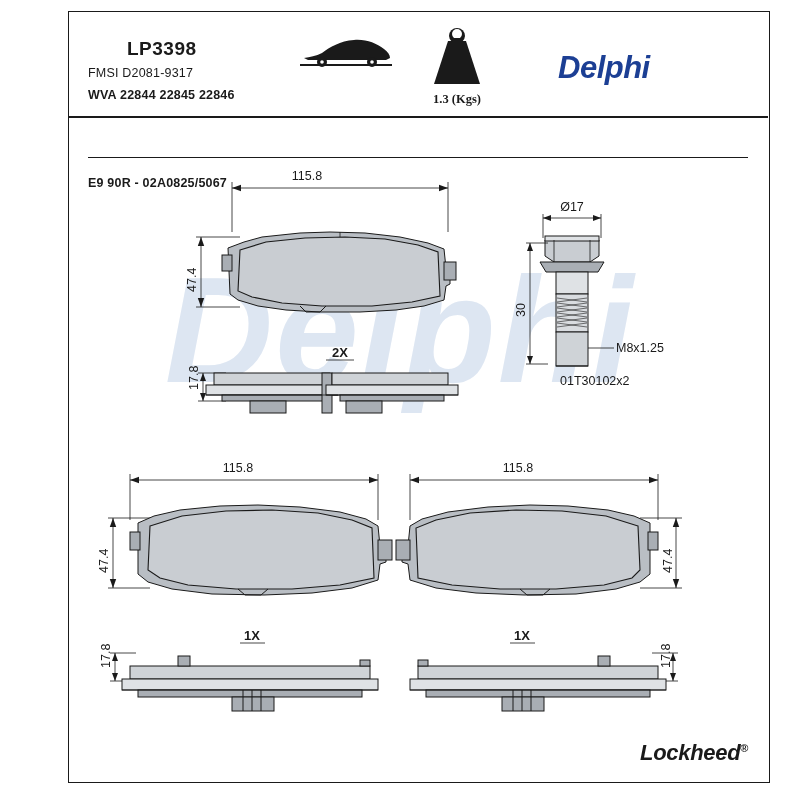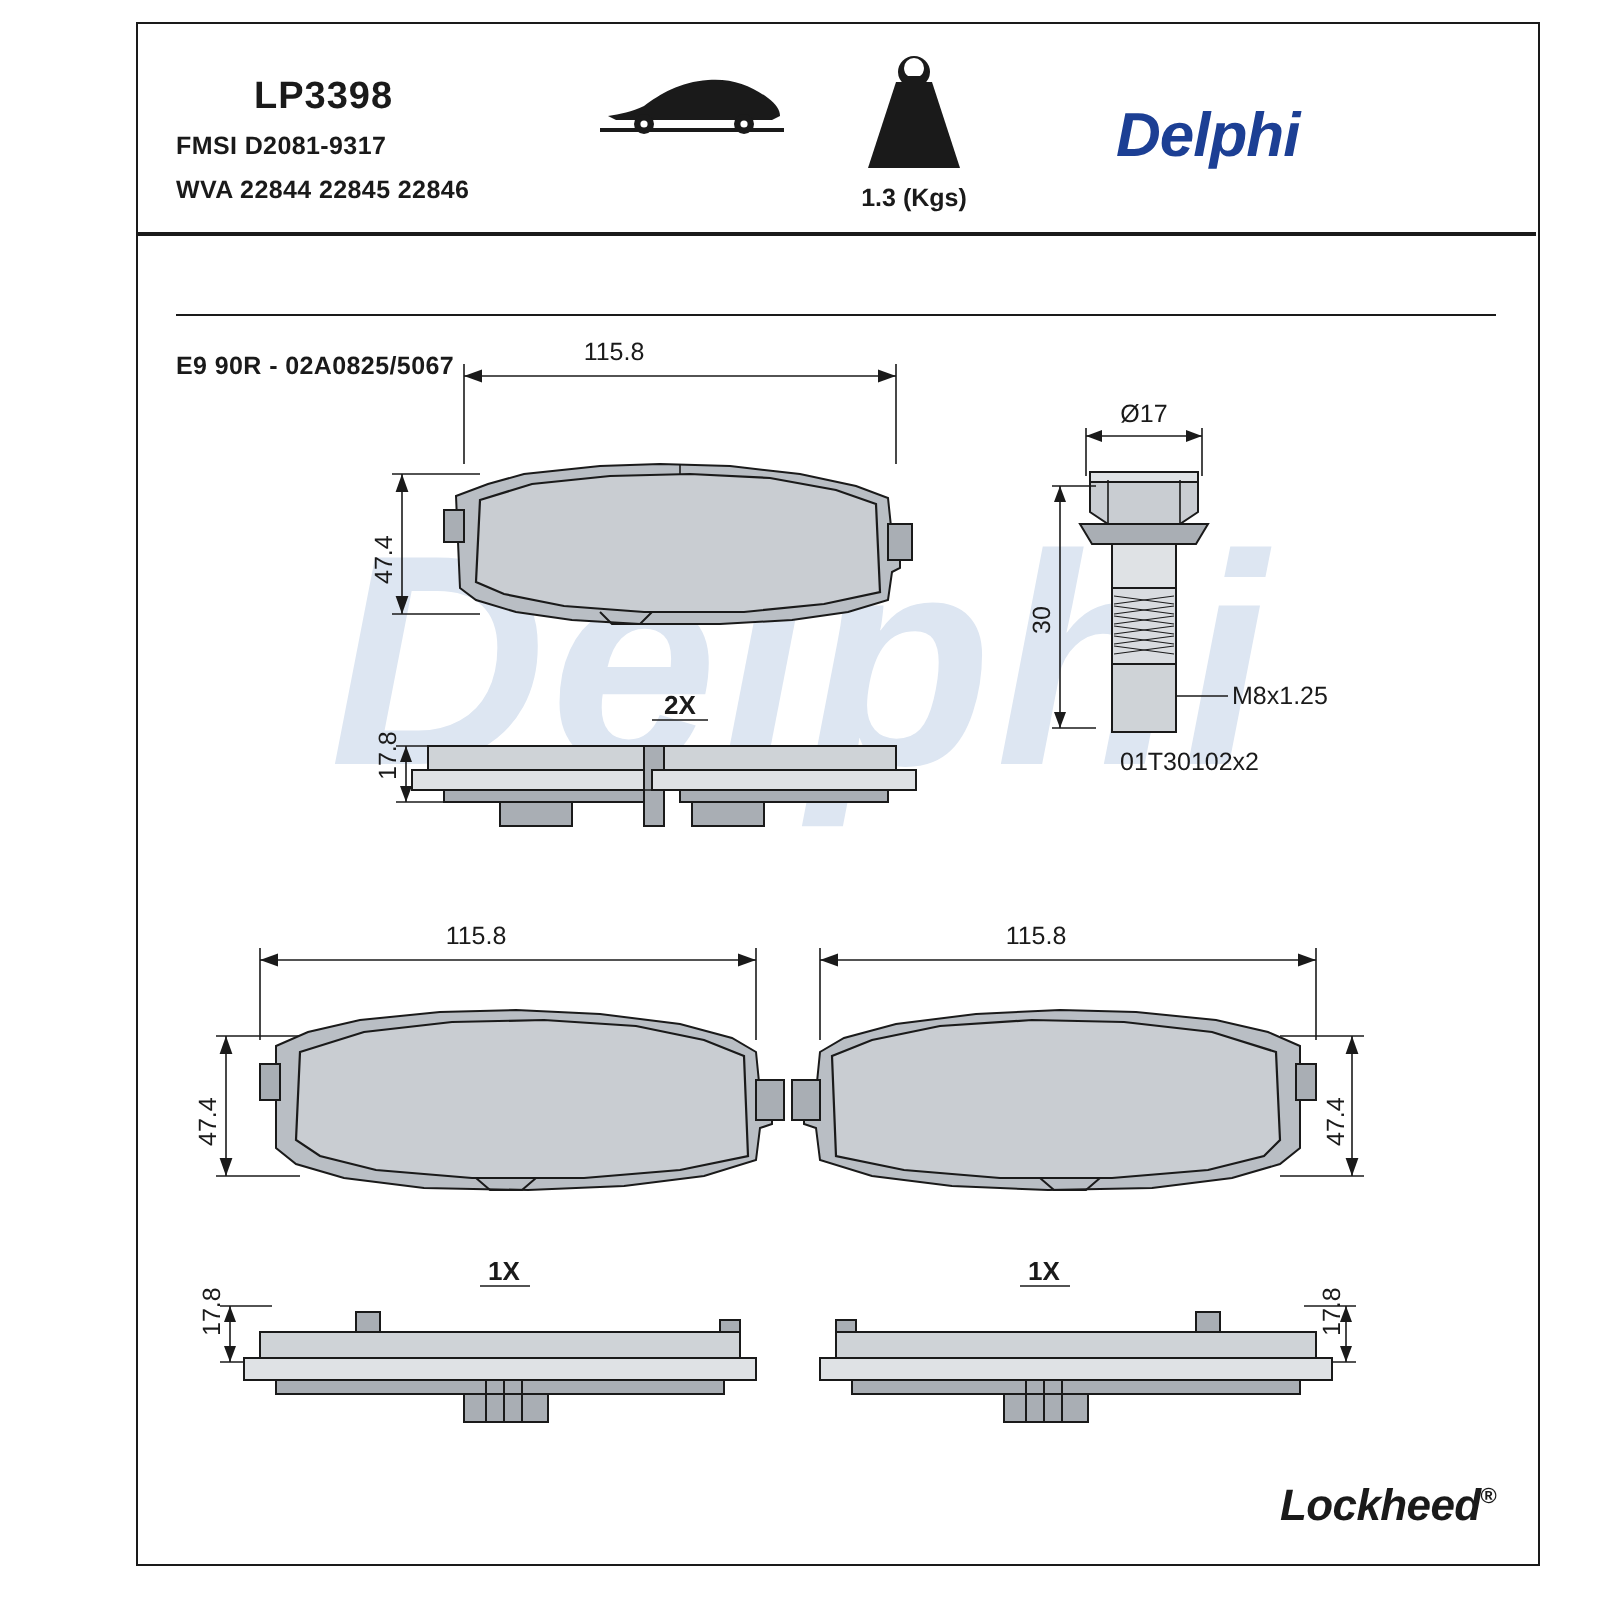--- a/index.html
+++ b/index.html
@@ -16,27 +16,27 @@
 
   .frame{
     position:absolute;left:68px;top:11px;width:700px;height:770px;
     border:1.5px solid #1a1a1a;background:transparent;z-index:1;
   }
 
   .hdr-rule{position:absolute;left:68px;top:116px;width:700px;height:1.5px;background:#1a1a1a;z-index:2;}
   .hdr-rule2{position:absolute;left:88px;top:157px;width:660px;height:1px;background:#1a1a1a;z-index:2;}
 
   .part-no{position:absolute;left:88px;top:38px;font-size:19px;font-weight:bold;letter-spacing:.5px;z-index:3;margin-left:39px;}
-  .fmsi{position:absolute;left:88px;top:66px;font-size:12.5px;font-weight:bold;letter-spacing:.2px;z-index:3;}
+  .fmsi{position:absolute;left:88px;top:66px;font-size:12.5px;font-weight:normal;letter-spacing:.2px;z-index:3;}
   .wva{position:absolute;left:88px;top:88px;font-size:12.5px;font-weight:bold;letter-spacing:.2px;z-index:3;}
   .ece{position:absolute;left:88px;top:128px;font-size:12.5px;font-weight:bold;letter-spacing:.2px;z-index:3;margin-top:48px;}
 
   .car-icon{position:absolute;left:300px;top:34px;z-index:3;}
   .weight-icon{position:absolute;left:422px;top:28px;z-index:3;}
-  .weight-label{position:absolute;left:402px;top:92px;width:110px;text-align:center;font-size:12.5px;font-weight:bold;z-index:3;}
+  .weight-label{position:absolute;left:402px;top:92px;width:110px;text-align:center;font-size:12.5px;font-weight:bold;z-index:3;font-family:Liberation Serif, serif;}
 
   .brand{
     position:absolute;left:558px;top:50px;font-size:31px;font-weight:bold;
     font-style:italic;color:#1c3f94;letter-spacing:-.5px;z-index:3;
   }
   .lockheed{
     position:absolute;left:600px;top:740px;font-size:22px;font-weight:bold;
     font-style:italic;color:#1a1a1a;z-index:3;letter-spacing:-.3px;margin-left:40px;
   }
   .lockheed sup{font-size:11px;vertical-align:super;font-style:normal;}

